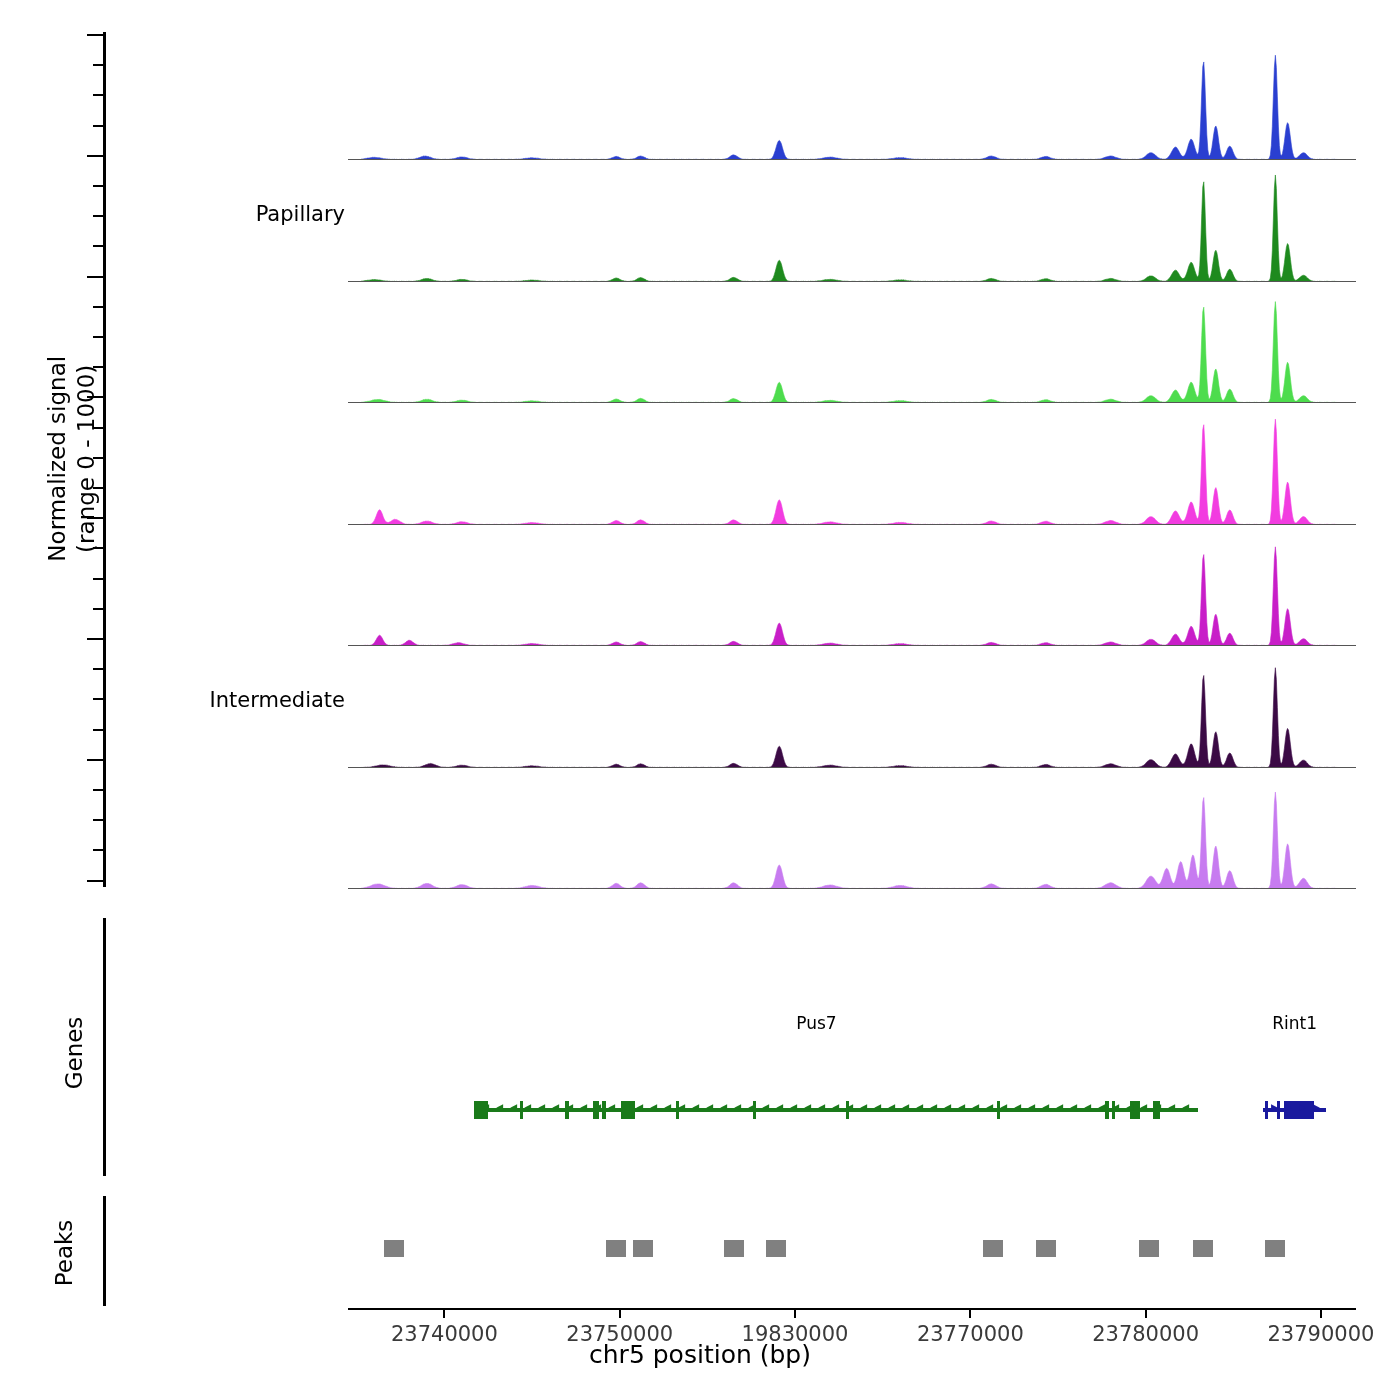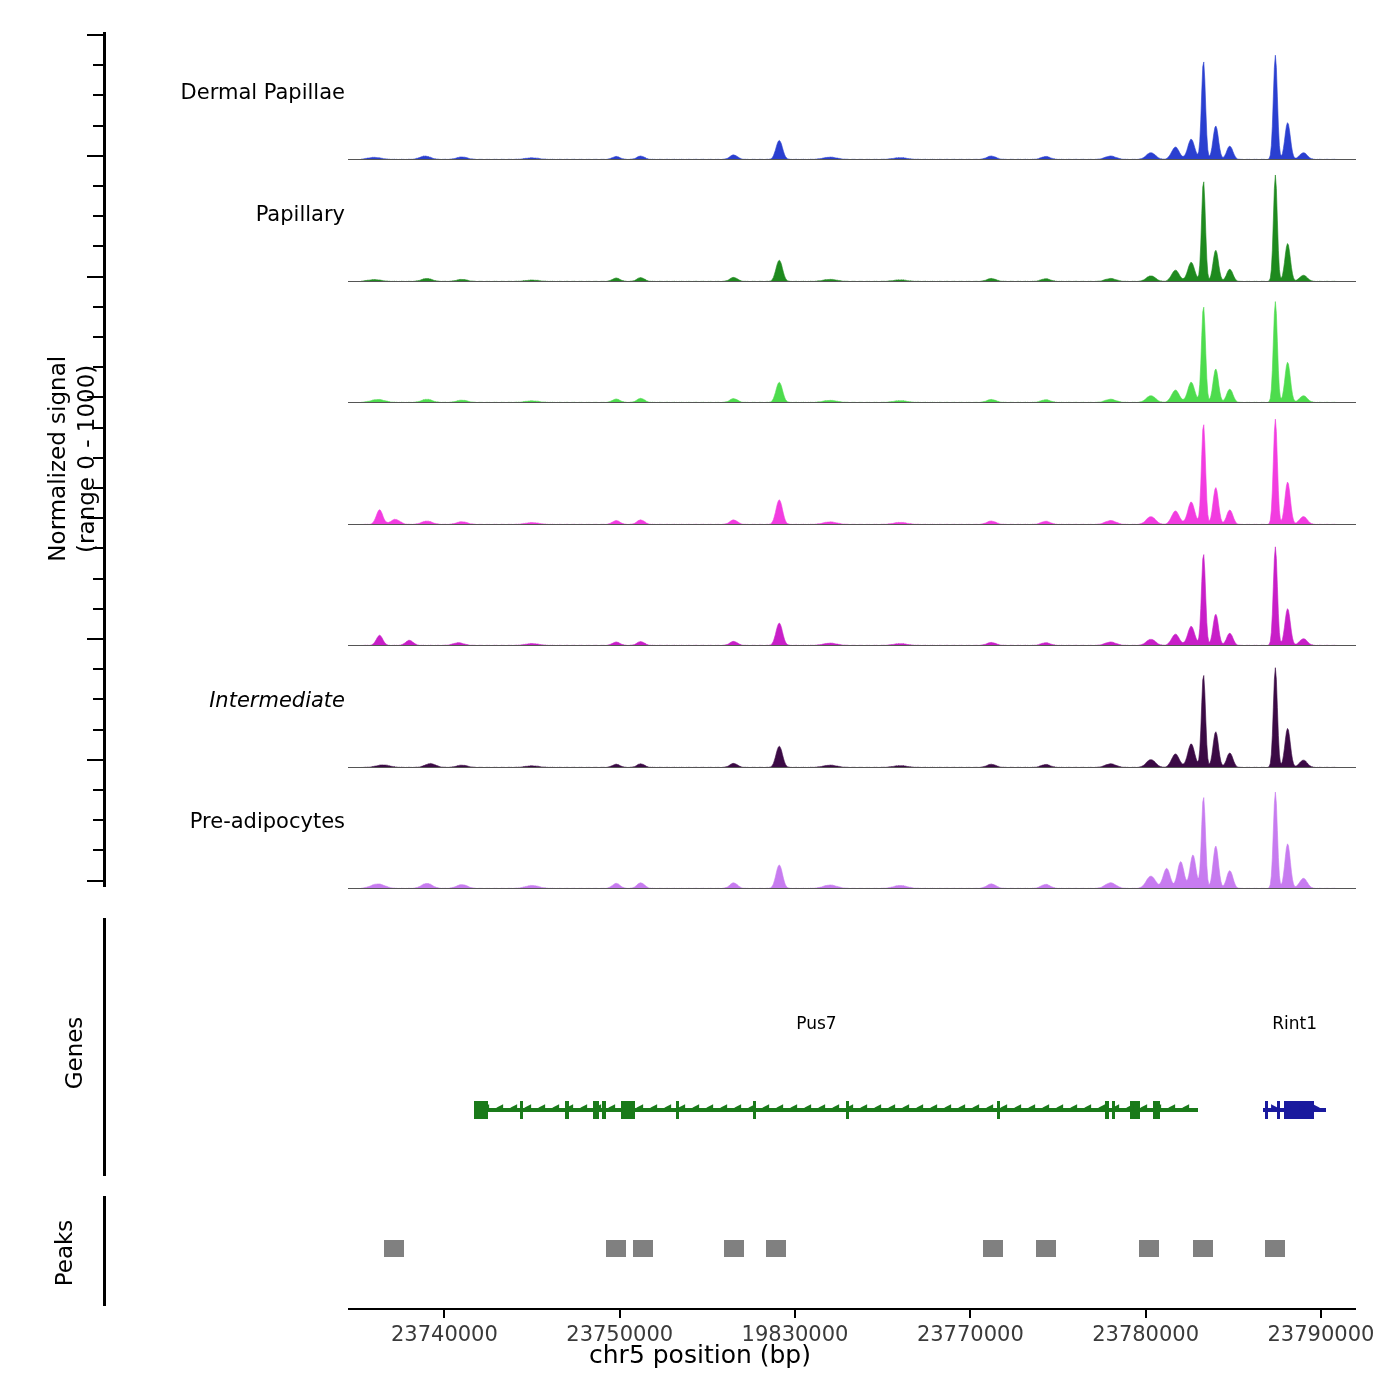--- a/index.html
+++ b/index.html
@@ -329,17 +329,15 @@
       <div class="xticklabel" style="left: 705.026px; top: 1322px; width: 180px;">19830000</div>
       <div class="xtick" style="left: 969.33px; top: 1310px;"></div>
       <div class="xticklabel" style="left: 880.33px; top: 1322px; width: 180px;">23770000</div>
       <div class="xtick" style="left: 1144.63px; top: 1310px;"></div>
       <div class="xticklabel" style="left: 1055.63px; top: 1322px; width: 180px;">23780000</div>
       <div class="xtick" style="left: 1319.94px; top: 1310px;"></div>
       <div class="xticklabel" style="left: 1230.94px; top: 1322px; width: 180px;">23790000</div>
     </div>
   <div class="xlabel" style="left:0; top:1340px;">chr5 position (bp)</div>
 
-<div class="track-label" style="top: 80px; left: 0px; width: 345px;">Dermal Papillae</div>
     <div class="track-label" style="top: 201.5px; left: 0px; width: 345px;">Papillary</div>
-    <div class="track-label" style="top: 687.5px; left: 0px; width: 345px; font-style: italic;">Intermediate</div>
-    <div class="track-label" style="top: 809px; left: 0px; width: 345px;">Pre-adipocytes</div>
+    <div class="track-label" style="top: 687.5px; left: 0px; width: 345px;">Intermediate</div>
   </div>
 
 </body></html>

